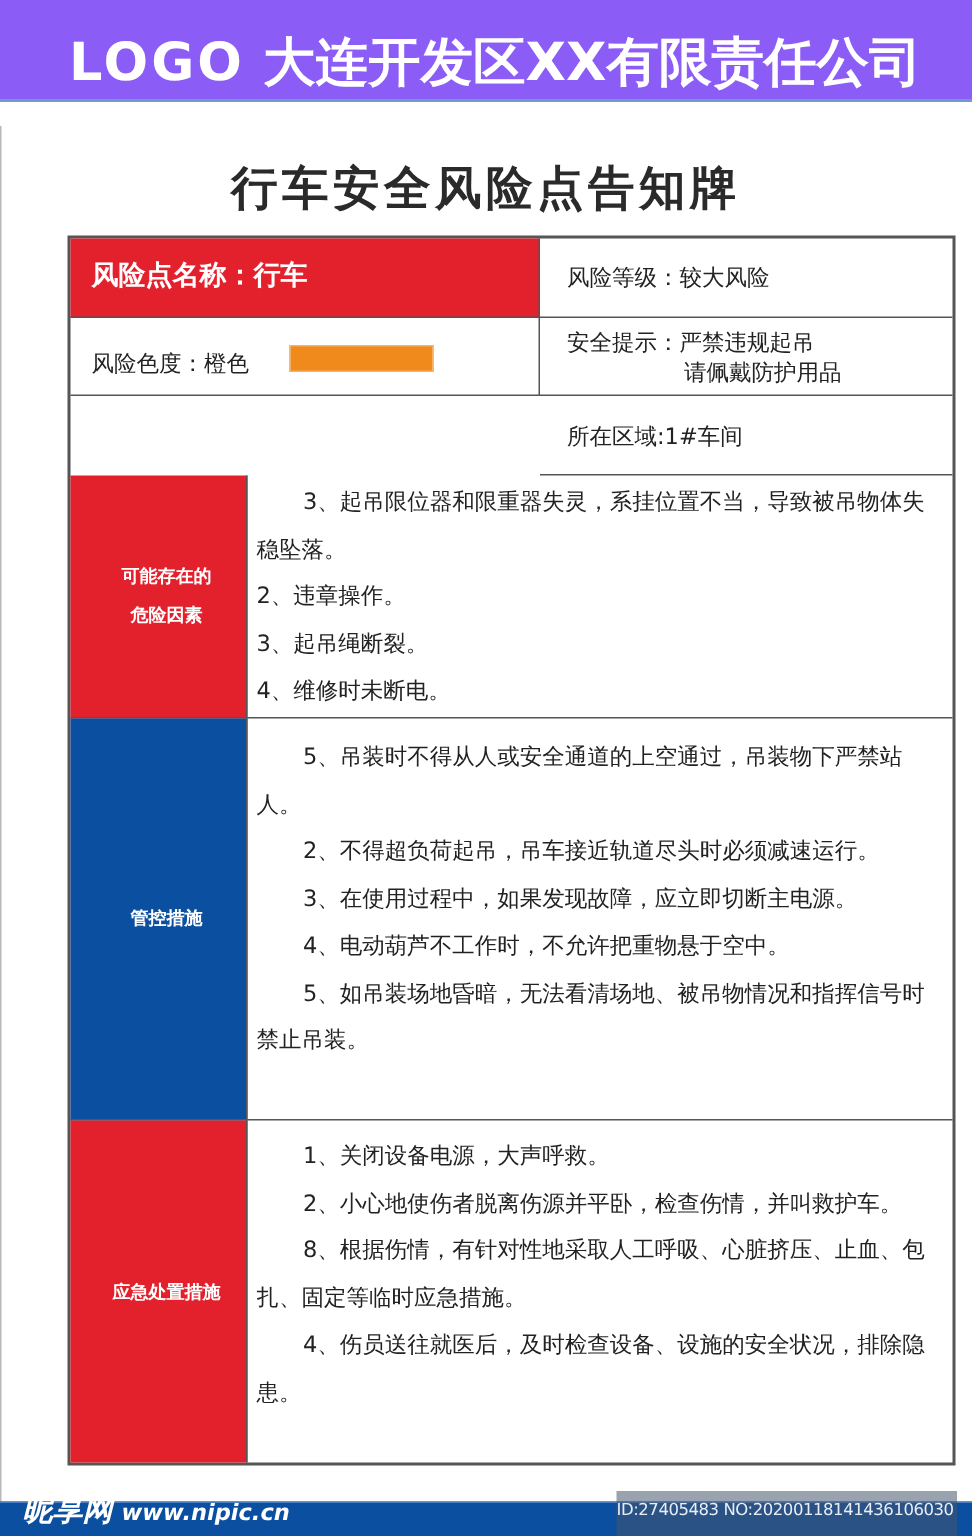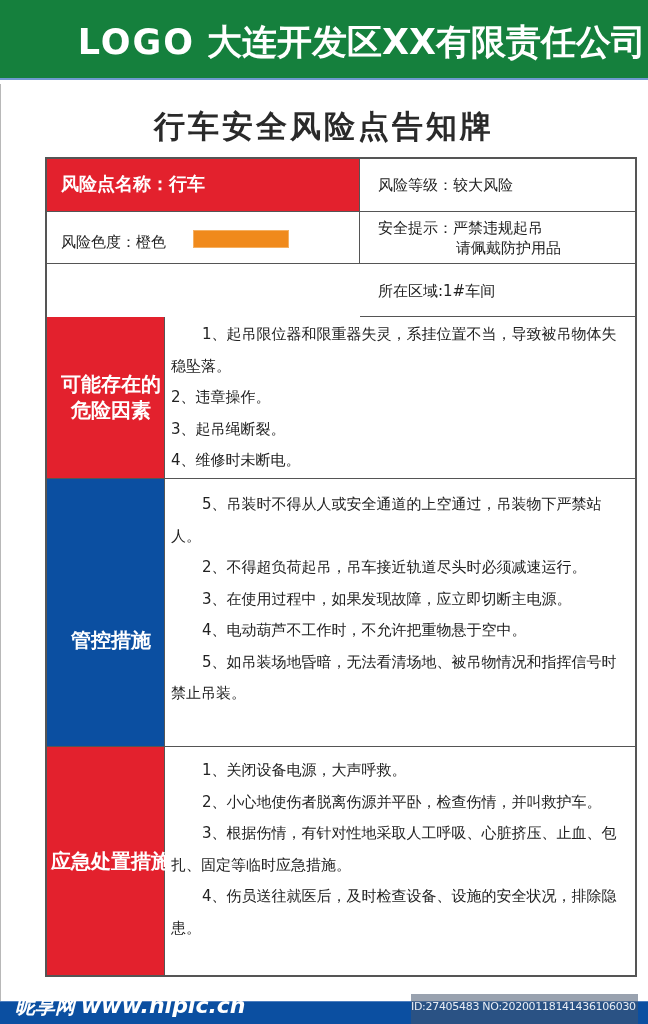--- a/index.html
+++ b/index.html
@@ -4,25 +4,24 @@
 <style>
   html, body { margin: 0; padding: 0; }
   body {
     width: 648px; height: 1024px; position: relative; overflow: hidden;
     background: #ffffff;
     font-family: "DejaVu Sans", "Liberation Sans", sans-serif;
     color: #222;
   }
   .frame-left { position: absolute; left: 0; top: 84px; width: 1px; height: 940px; background: #b8b8b8; }
   .header {
-    position: absolute; left: 0; top: 0; width: 648px; height: 80px;
-    background: #15803d;
+    position: absolute; left: 0; top: 0; width: 648px; height: 68px;
+    background: #8b5cf6;
     border-bottom: 2px solid #6f9ad0;
     box-sizing: border-box;
-    text-align: right;
   }
   .header-title {
     position: absolute; left: 46px; top: 18px; width: 600px;
     color: #fff; font-weight: bold; font-size: 35px; letter-spacing: 0px;
     white-space: nowrap; line-height: 48px;
   }
   .header-title .logo-text { letter-spacing: 2px; margin-right: 12px; }
   .doc-title {
     position: absolute; left: 0; top: 104px; width: 648px; text-align: center;
     font-family: "DejaVu Serif", "Liberation Serif", serif;
@@ -35,38 +34,38 @@
   }
   .cell { position: absolute; box-sizing: border-box; border-right: 1.5px solid #555; border-bottom: 1.5px solid #555; }
   .cell.noright { border-right: none; }
   .cell.nobottom { border-bottom: none; }
   .info-text { position: absolute; font-size: 15px; color: #222; white-space: nowrap; line-height: 20px; }
   .red { background: #e3212d; }
   .blue { background: #0b4fa1; }
   .name-cell .info-text { color: #fff; font-weight: bold; font-size: 18px; }
   .swatch { position: absolute; background: #f08a1c; border: 1px solid #f5b062; box-sizing: border-box; }
   .side-label {
-    position: absolute; left: 0; width: 128px; color: #fff; font-weight: bold; font-size: 20px;
+    position: absolute; left: 0; width: 128px; color: #fff; font-weight: bold; font-size: 12px;
     text-align: center; line-height: 26px; display: flex; align-items: center; justify-content: center;
   }
   .side-label span { display: block; }
   .body-text {
     position: absolute; left: 124px; width: 452px; font-size: 15px; line-height: 31.5px; color: #222;
   }
   .body-text p { margin: 0; text-indent: 31px; }
   .body-text p.noindent { text-indent: 0; }
   .footer {
     position: absolute; left: 0; top: 1001px; width: 648px; height: 23px; background: #0b4fa1;
     border-top: 1px solid #4d7fc0;
   }
   .footer-brand {
     position: absolute; left: 15px; top: 990px; color: #fff; font-weight: bold; font-style: italic;
     font-size: 20px; line-height: 32px; white-space: nowrap;
   }
-  .footer-brand .url { font-size: 22px; margin-left: 6px; }
+  .footer-brand .url { font-size: 15px; margin-left: 6px; }
   .footer-id {
     position: absolute; left: 411px; top: 994px; width: 227px; height: 44px; background: rgba(70,85,110,0.55);
     color: #e8edf5; font-size: 11px; line-height: 26px; white-space: nowrap; letter-spacing: -0.3px;
   }
 </style>
 </head>
 <body>
 
 <div class="frame-left"></div>
 
@@ -103,46 +102,46 @@
   <div class="cell red" style="left:0;top:158px;width:118px;height:162px;">
     <div class="side-label" style="top:0;height:160px;">
       <div>
           <span>可能存在的</span>
           <span>危险因素</span>
         </div>
     </div>
   </div>
   <div class="cell noright" style="left:118px;top:158px;width:470px;height:162px;"></div>
   <div class="body-text" style="top:160px;">
-    <p>1、起吊限位器和限重器失灵，系挂位置不当，导致被吊物体失稳坠落。</p>
+    <p>3、起吊限位器和限重器失灵，系挂位置不当，导致被吊物体失稳坠落。</p>
     <p class="noindent">2、违章操作。</p>
     <p class="noindent">3、起吊绳断裂。</p>
     <p class="noindent">4、维修时未断电。</p>
   </div>
 
   <div class="cell blue" style="left:0;top:320px;width:118px;height:268px;">
-    <div class="side-label" style="top:0;height:266px;margin-top:28px;">管控措施</div>
+    <div class="side-label" style="top:0;height:266px;">管控措施</div>
   </div>
   <div class="cell noright" style="left:118px;top:320px;width:470px;height:268px;"></div>
   <div class="body-text" style="top:330px;">
     <p>5、吊装时不得从人或安全通道的上空通过，吊装物下严禁站人。</p>
     <p>2、不得超负荷起吊，吊车接近轨道尽头时必须减速运行。</p>
     <p>3、在使用过程中，如果发现故障，应立即切断主电源。</p>
     <p>4、电动葫芦不工作时，不允许把重物悬于空中。</p>
     <p>5、如吊装场地昏暗，无法看清场地、被吊物情况和指挥信号时禁止吊装。</p>
   </div>
 
   <div class="cell red nobottom" style="left:0;top:588px;width:118px;height:228px;">
     <div class="side-label" style="top:0;height:228px;">应急处置措施</div>
   </div>
   <div class="cell noright nobottom" style="left:118px;top:588px;width:470px;height:228px;"></div>
   <div class="body-text" style="top:596px;">
     <p>1、关闭设备电源，大声呼救。</p>
     <p>2、小心地使伤者脱离伤源并平卧，检查伤情，并叫救护车。</p>
-    <p>3、根据伤情，有针对性地采取人工呼吸、心脏挤压、止血、包扎、固定等临时应急措施。</p>
+    <p>8、根据伤情，有针对性地采取人工呼吸、心脏挤压、止血、包扎、固定等临时应急措施。</p>
     <p>4、伤员送往就医后，及时检查设备、设施的安全状况，排除隐患。</p>
   </div>
 </div>
 
 <div class="footer"></div>
 <div class="footer-brand">
   <span>昵享网</span><span class="url">www.nipic.cn</span>
 </div>
 <div class="footer-id">ID:27405483 NO:20200118141436106030</div>
 

